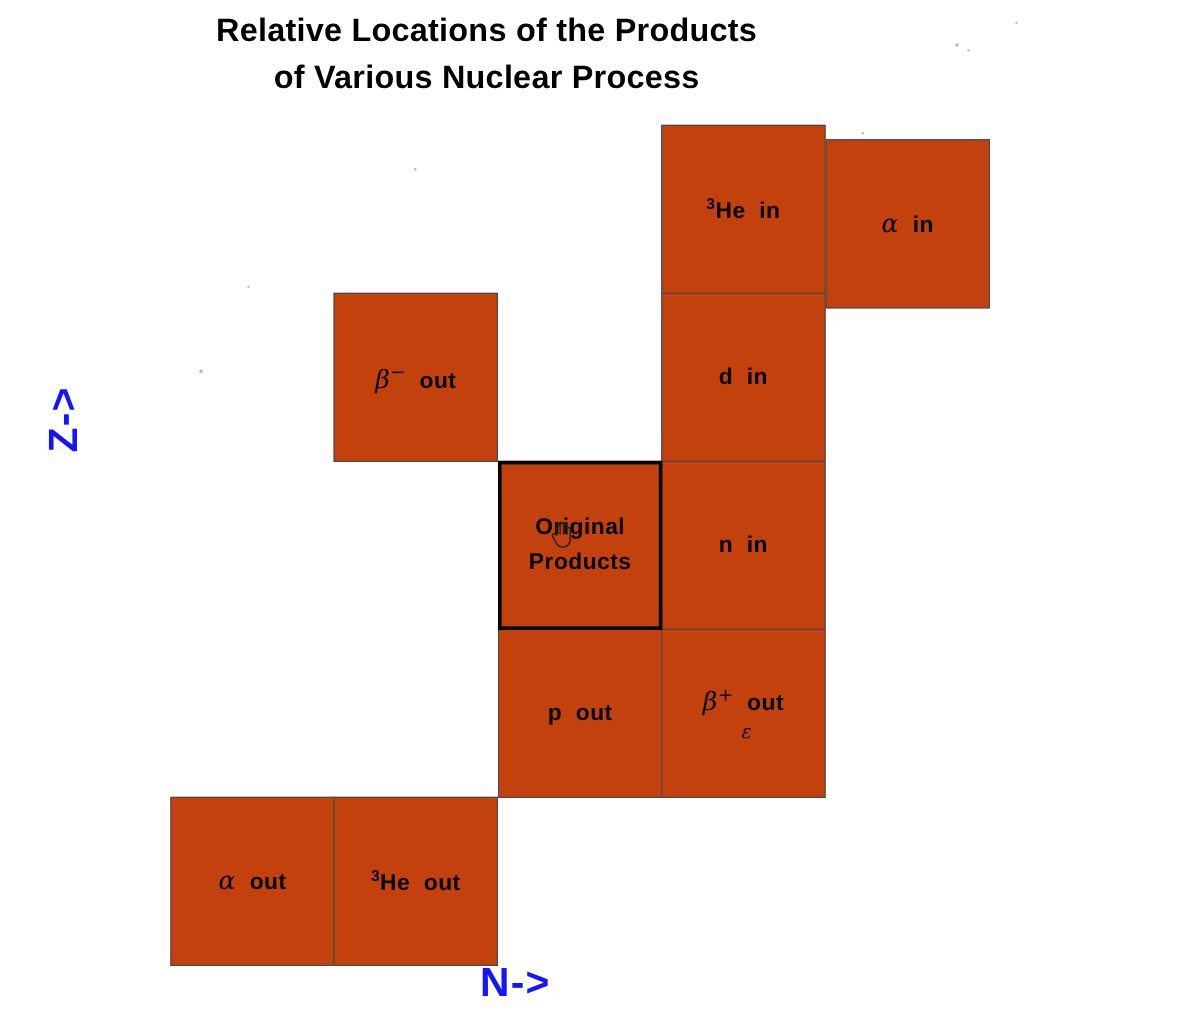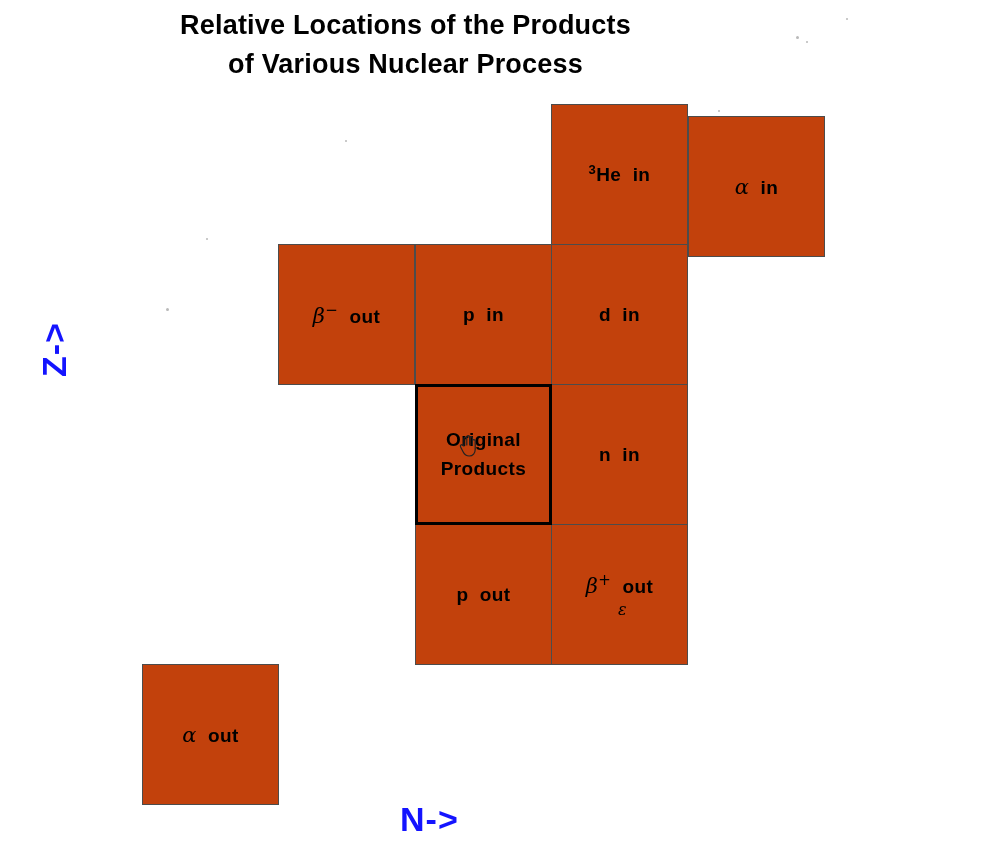--- a/index.html
+++ b/index.html
@@ -175,23 +175,20 @@
   <div class="cell r0 c3">
     <span><span class="sup">3</span>He&nbsp; in</span>
   </div>
   <div class="cell r0 c4">
     <span><span class="greek">α</span>&nbsp; in</span>
   </div>
 
   <div class="cell r1 c1">
     <span><span class="greek">β<span class="charge">−</span></span>&nbsp; out</span>
   </div>
-  <div class="cell r1 c2">
-    <span>p&nbsp; in</span>
-  </div>
   <div class="cell r1 c3">
     <span>d&nbsp; in</span>
   </div>
 
   <div class="cell r2 c2 highlight">
     <span class="stacked">
       <span class="inner">Original</span>
       <span class="inner">Products</span>
     </span>
   </div>
@@ -205,20 +202,23 @@
   <div class="cell r4 c0">
     <span><span class="greek">α</span>&nbsp; out</span>
   </div>
 
   <div class="cell r3 c3">
     <span class="stacked">
       <span><span class="greek">β<span class="charge">+</span></span>&nbsp; out</span>
       <span class="sub-eps">ε</span>
     </span>
   </div>
+  <div class="cell r4 c1">
+    <span><span class="sup">3</span>He&nbsp; out</span>
+  </div>
 
 </div>
 
 <div id="axis-z">Z-&gt;</div>
 <div id="axis-n">N-&gt;</div>
 
 <svg id="cursor" viewBox="0 0 22 26" xmlns="http://www.w3.org/2000/svg">
   <path d="M6 14 V6.5 a1.4 1.4 0 0 1 2.8 0 V13 V5 a1.4 1.4 0 0 1 2.8 0 V13 V6 a1.4 1.4 0 0 1 2.8 0 V13.5 V9 a1.4 1.4 0 0 1 2.8 0 v8.5 c0 3.4 -2.2 6.5 -6 6.5 c-3.2 0 -4.8 -1.6 -6 -4 l-2.6 -5 a1.4 1.4 0 0 1 2.3 -1.6 z" fill="none" stroke="#222222" stroke-width="1.2" stroke-linejoin="round"></path>
 </svg>
 

